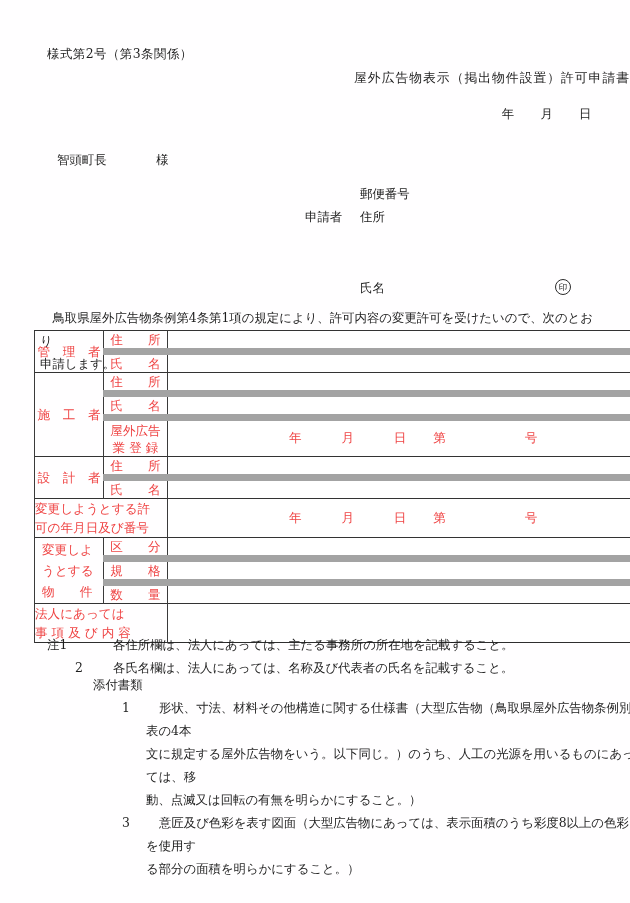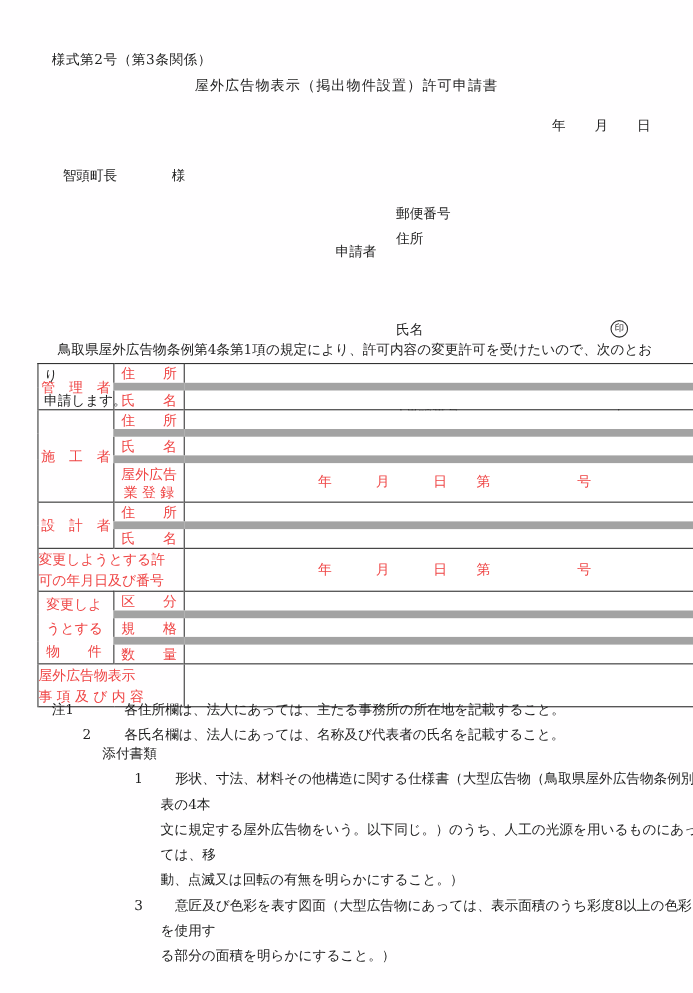--- a/index.html
+++ b/index.html
@@ -7,27 +7,27 @@
     position:relative;
     width:630px;height:903px;
     background:#fffeff;
     font-family:"DejaVu Serif","Liberation Serif",serif;
     color:#1e1e1e;
     font-size:12.4px;
     overflow:hidden;
   }
   .abs{position:absolute;}
   .form-number{left:47px;top:46px;letter-spacing:.5px;}
-  .doc-title{left:0;top:70px;width:630px;text-align:center;letter-spacing:1px;font-size:12.8px;}
+  .doc-title{left:0;top:70px;width:630px;text-align:right;letter-spacing:1px;font-size:12.8px;}
   .date-line{right:38px;top:106px;letter-spacing:.5px;}
   .addressee{left:57px;top:152px;}
   .applicant{left:305px;top:182px;width:266px;line-height:23px;}
   .app-row{display:flex;}
   .app-indent{padding-left:55px;}
-  .app-role{display:inline-block;width:55px;flex:0 0 55px;margin-top:12px;}
+  .app-role{display:inline-block;width:55px;flex:0 0 55px;}
   .app-between{display:flex;justify-content:space-between;margin-top:48px;}
   .phone-row{padding-left:51px;}
   .seal{
     display:inline-block;width:14px;height:14px;line-height:14px;
     border:1px solid #2b2b2b;border-radius:50%;
     font-size:8.5px;text-align:center;vertical-align:middle;margin-top:3px;
   }
   .intro{left:40px;top:278px;width:553px;line-height:23px;white-space:pre-line;text-align:justify;margin-top:28px;}
 
   table.app{
@@ -150,21 +150,21 @@
       <tr class="inner" style="height:19px">
         <td class="flabel">規　　格</td>
         <td class="val"></td>
       </tr>
       <tr class="inner" style="height:19px">
         <td class="flabel">数　　量</td>
         <td class="val"></td>
       </tr>
 
       <tr class="gtop" style="height:39px">
-        <td class="wlabel" colspan="2">屋外広告物表示
+        <td class="wlabel" colspan="2">法人にあっては
 事 項 及 び 内 容</td>
         <td class="val"></td>
       </tr>
     </tbody>
   </table>
 
   <div class="abs notes">
     <div class="note">
       <span class="note-num">注1</span><span>各住所欄は、法人にあっては、主たる事務所の所在地を記載すること。</span>
     </div>

